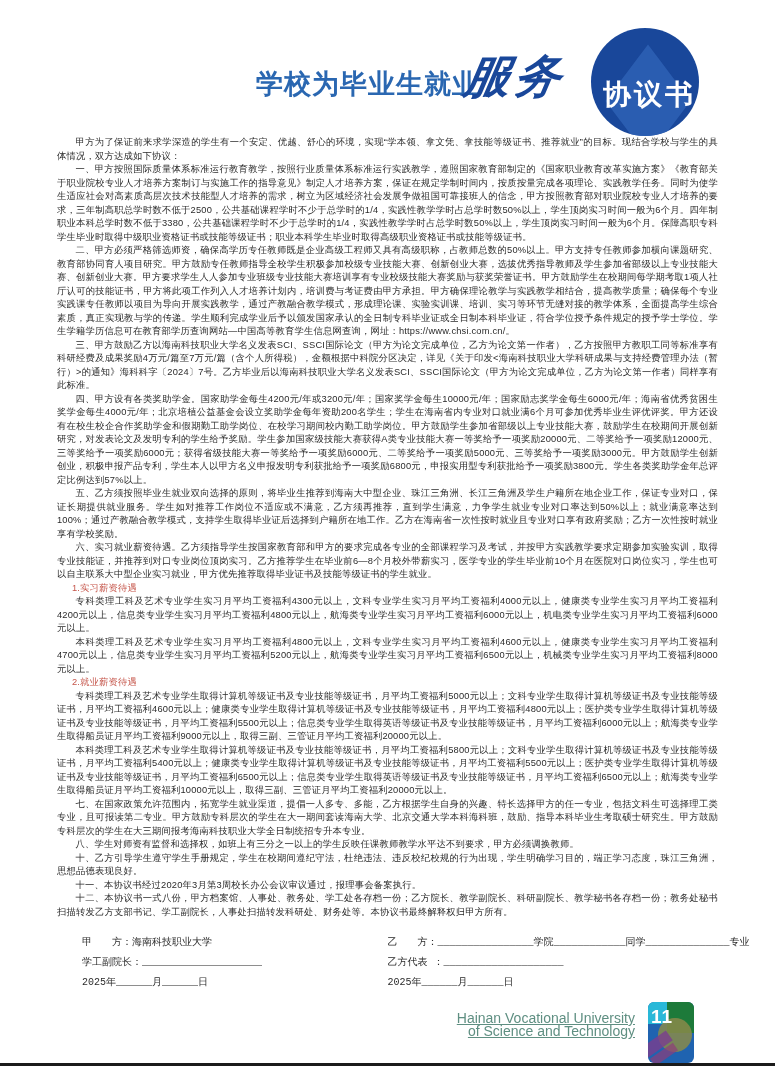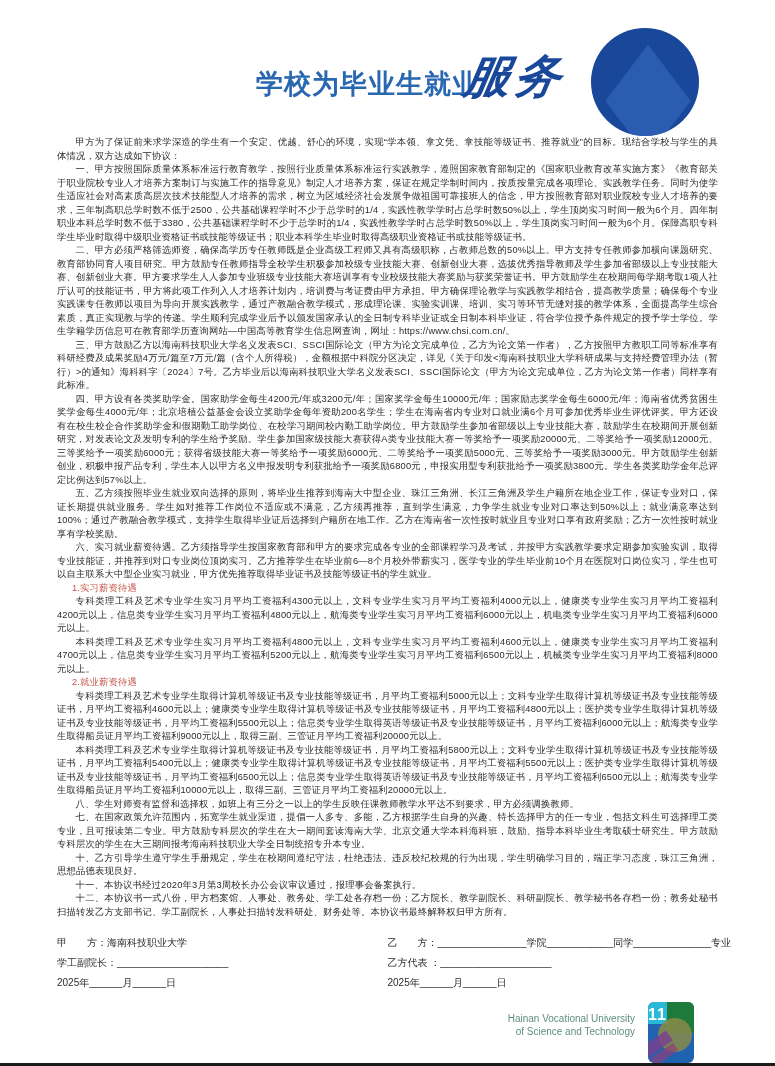--- a/index.html
+++ b/index.html
@@ -44,73 +44,74 @@
   .party-line { font-size:10.5px; line-height:17px; letter-spacing:.3px; }
   .doc-body { margin-top:16px; }
   .para {
     font-size:9.3px; line-height:13.5px; text-align:justify;
     text-indent:2em; letter-spacing:.2px;
   }
   .para.sub-heading-red {
     color:var(--accent-red,#c5554a); text-indent:1.6em;
   }
   
-  .signature { display:flex; margin-top:14px; padding:0 57px; }
+  .signature { display:flex; margin-top:14px; padding:0 82px;font-family:Liberation Mono, monospace; }
   .sig-col { width:50%; font-size:10px; line-height:20px; }
   .sig-col div { white-space:nowrap; }
   
   .footer-text {
     position:absolute; right:140px; top:1012px; text-align:right;
-    font-size:10px; line-height:13px; color:var(--footer-green,#5f8f82);
+    font-size:14px; line-height:13px; color:var(--footer-green,#5f8f82);text-decoration:underline;
   }
   .page-badge {
     position:absolute; right:81px; top:1002px; width:46px; height:61px;
     border-radius:6px; overflow:hidden; background:#1f63b0;
   }
   .page-badge .cyan   { position:absolute; left:0; top:0; width:19px; height:22px; background:#29b8d8; }
   .page-badge .green  { position:absolute; left:19px; top:0; width:27px; height:31px; background:#1d7a3a; }
   .page-badge .olive  { position:absolute; left:10px; top:16px; width:34px; height:34px; border-radius:50%; background:#8a8a4a; opacity:.85; }
   .page-badge .purple { position:absolute; left:-6px; top:36px; width:30px; height:12px; background:#7a3d8f; transform:rotate(-35deg); opacity:.8; }
   .page-badge .purple2{ position:absolute; left:2px; top:48px; width:28px; height:9px; background:#8f3d7a; transform:rotate(-35deg); opacity:.7; }
   .page-badge .num {
-    position:absolute; left:0; right:18px; top:4px; text-align:left;
-    color:#ffffff; font-size:16px; font-weight:bold; letter-spacing:1px;
+    position:absolute; left:0; right:18px; top:4px; text-align:center;
+    color:#ffffff; font-size:19px; font-weight:bold; letter-spacing:1px;
   }
   .bottom-band { position:absolute; left:0; bottom:0; width:100%; height:3px; background:#1b1b1b; }
 </style>
 </head>
 <body>
 
 <div class="page">
 
   <div class="header">
     <div class="title-circle">
       <div class="diamond"></div>
     </div>
     <span class="title-main">学校为毕业生就业</span>
     <span class="title-script">服务</span>
+    <span class="title-circle-text">协议书</span>
   </div>
 
 
   <div class="doc doc-body">
       <p class="para body">甲方为了保证前来求学深造的学生有一个安定、优越、舒心的环境，实现“学本领、拿文凭、拿技能等级证书、推荐就业”的目标。现结合学校与学生的具体情况，双方达成如下协议：</p>
       <p class="para body">一、甲方按照国际质量体系标准运行教育教学，按照行业质量体系标准运行实践教学，遵照国家教育部制定的《国家职业教育改革实施方案》《教育部关于职业院校专业人才培养方案制订与实施工作的指导意见》制定人才培养方案，保证在规定学制时间内，按质按量完成各项理论、实践教学任务。同时为使学生适应社会对高素质高层次技术技能型人才培养的需求，树立为区域经济社会发展争做祖国可靠接班人的信念，甲方按照教育部对职业院校专业人才培养的要求，三年制高职总学时数不低于2500，公共基础课程学时不少于总学时的1/4，实践性教学学时占总学时数50%以上，学生顶岗实习时间一般为6个月。四年制职业本科总学时数不低于3380，公共基础课程学时不少于总学时的1/4，实践性教学学时占总学时数50%以上，学生顶岗实习时间一般为6个月。保障高职专科学生毕业时取得中级职业资格证书或技能等级证书；职业本科学生毕业时取得高级职业资格证书或技能等级证书。</p>
       <p class="para body">二、甲方必须严格筛选师资，确保高学历专任教师既是企业高级工程师又具有高级职称，占教师总数的50%以上。甲方支持专任教师参加横向课题研究、教育部协同育人项目研究。甲方鼓励专任教师指导全校学生积极参加校级专业技能大赛、创新创业大赛，选拔优秀指导教师及学生参加省部级以上专业技能大赛、创新创业大赛。甲方要求学生人人参加专业班级专业技能大赛培训享有专业校级技能大赛奖励与获奖荣誉证书。甲方鼓励学生在校期间每学期考取1项人社厅认可的技能证书，甲方将此项工作列入人才培养计划内，培训费与考证费由甲方承担。甲方确保理论教学与实践教学相结合，提高教学质量；确保每个专业实践课专任教师以项目为导向开展实践教学，通过产教融合教学模式，形成理论课、实验实训课、培训、实习等环节无缝对接的教学体系，全面提高学生综合素质，真正实现教与学的传递。学生顺利完成学业后予以颁发国家承认的全日制专科毕业证或全日制本科毕业证，符合学位授予条件规定的授予学士学位。学生学籍学历信息可在教育部学历查询网站—中国高等教育学生信息网查询，网址：https://www.chsi.com.cn/。</p>
       <p class="para body">三、甲方鼓励乙方以海南科技职业大学名义发表SCI、SSCI国际论文（甲方为论文完成单位，乙方为论文第一作者），乙方按照甲方教职工同等标准享有科研经费及成果奖励4万元/篇至7万元/篇（含个人所得税），金额根据中科院分区决定，详见《关于印发&lt;海南科技职业大学科研成果与支持经费管理办法（暂行）&gt;的通知》海科科字〔2024〕7号。乙方毕业后以海南科技职业大学名义发表SCI、SSCI国际论文（甲方为论文完成单位，乙方为论文第一作者）同样享有此标准。</p>
       <p class="para body">四、甲方设有各类奖助学金。国家助学金每生4200元/年或3200元/年；国家奖学金每生10000元/年；国家励志奖学金每生6000元/年；海南省优秀贫困生奖学金每生4000元/年；北京培植公益基金会设立奖助学金每年资助200名学生；学生在海南省内专业对口就业满6个月可参加优秀毕业生评优评奖。甲方还设有在校生校企合作奖助学金和假期勤工助学岗位、在校学习期间校内勤工助学岗位。甲方鼓励学生参加省部级以上专业技能大赛，鼓励学生在校期间开展创新研究，对发表论文及发明专利的学生给予奖励。学生参加国家级技能大赛获得A类专业技能大赛一等奖给予一项奖励20000元、二等奖给予一项奖励12000元、三等奖给予一项奖励6000元；获得省级技能大赛一等奖给予一项奖励6000元、二等奖给予一项奖励5000元、三等奖给予一项奖励3000元。甲方鼓励学生创新创业，积极申报产品专利，学生本人以甲方名义申报发明专利获批给予一项奖励6800元，申报实用型专利获批给予一项奖励3800元。学生各类奖助学金年总评定比例达到57%以上。</p>
       <p class="para body">五、乙方须按照毕业生就业双向选择的原则，将毕业生推荐到海南大中型企业、珠江三角洲、长江三角洲及学生户籍所在地企业工作，保证专业对口，保证长期提供就业服务。学生如对推荐工作岗位不适应或不满意，乙方须再推荐，直到学生满意，力争学生就业专业对口率达到50%以上；就业满意率达到100%；通过产教融合教学模式，支持学生取得毕业证后选择到户籍所在地工作。乙方在海南省一次性按时就业且专业对口享有政府奖励；乙方一次性按时就业享有学校奖励。</p>
       <p class="para body">六、实习就业薪资待遇。乙方须指导学生按国家教育部和甲方的要求完成各专业的全部课程学习及考试，并按甲方实践教学要求定期参加实验实训，取得专业技能证，并推荐到对口专业岗位顶岗实习。乙方推荐学生在毕业前6—8个月校外带薪实习，医学专业的学生毕业前10个月在医院对口岗位实习，学生也可以自主联系大中型企业实习就业，甲方优先推荐取得毕业证书及技能等级证书的学生就业。</p>
       <p class="para sub-heading-red">1.实习薪资待遇</p>
       <p class="para body">专科类理工科及艺术专业学生实习月平均工资福利4300元以上，文科专业学生实习月平均工资福利4000元以上，健康类专业学生实习月平均工资福利4200元以上，信息类专业学生实习月平均工资福利4800元以上，航海类专业学生实习月平均工资福利6000元以上，机电类专业学生实习月平均工资福利6000元以上。</p>
       <p class="para body">本科类理工科及艺术专业学生实习月平均工资福利4800元以上，文科专业学生实习月平均工资福利4600元以上，健康类专业学生实习月平均工资福利4700元以上，信息类专业学生实习月平均工资福利5200元以上，航海类专业学生实习月平均工资福利6500元以上，机械类专业学生实习月平均工资福利8000元以上。</p>
       <p class="para sub-heading-red">2.就业薪资待遇</p>
       <p class="para body">专科类理工科及艺术专业学生取得计算机等级证书及专业技能等级证书，月平均工资福利5000元以上；文科专业学生取得计算机等级证书及专业技能等级证书，月平均工资福利4600元以上；健康类专业学生取得计算机等级证书及专业技能等级证书，月平均工资福利4800元以上；医护类专业学生取得计算机等级证书及专业技能等级证书，月平均工资福利5500元以上；信息类专业学生取得英语等级证书及专业技能等级证书，月平均工资福利6000元以上；航海类专业学生取得船员证月平均工资福利9000元以上，取得三副、三管证月平均工资福利20000元以上。</p>
       <p class="para body">本科类理工科及艺术专业学生取得计算机等级证书及专业技能等级证书，月平均工资福利5800元以上；文科专业学生取得计算机等级证书及专业技能等级证书，月平均工资福利5400元以上；健康类专业学生取得计算机等级证书及专业技能等级证书，月平均工资福利5500元以上；医护类专业学生取得计算机等级证书及专业技能等级证书，月平均工资福利6500元以上；信息类专业学生取得英语等级证书及专业技能等级证书，月平均工资福利6500元以上；航海类专业学生取得船员证月平均工资福利10000元以上，取得三副、三管证月平均工资福利20000元以上。</p>
+      <p class="para body">七、在国家政策允许范围内，拓宽学生就业渠道，提倡一人多专、多能，乙方根据学生自身的兴趣、特长选择甲方的任一专业，包括文科生可选择理工类专业，且可报读第二专业。甲方鼓励专科层次的学生在大一期间套读海南大学、北京交通大学本科海科班，鼓励、指导本科毕业生考取硕士研究生。甲方鼓励专科层次的学生在大三期间报考海南科技职业大学全日制统招专升本专业。</p>
       <p class="para body">八、学生对师资有监督和选择权，如班上有三分之一以上的学生反映任课教师教学水平达不到要求，甲方必须调换教师。</p>
-      <p class="para body">七、在国家政策允许范围内，拓宽学生就业渠道，提倡一人多专、多能，乙方根据学生自身的兴趣、特长选择甲方的任一专业，包括文科生可选择理工类专业，且可报读第二专业。甲方鼓励专科层次的学生在大一期间套读海南大学、北京交通大学本科海科班，鼓励、指导本科毕业生考取硕士研究生。甲方鼓励专科层次的学生在大三期间报考海南科技职业大学全日制统招专升本专业。</p>
       <p class="para body">十、乙方引导学生遵守学生手册规定，学生在校期间遵纪守法，杜绝违法、违反校纪校规的行为出现，学生明确学习目的，端正学习态度，珠江三角洲，思想品德表现良好。</p>
       <p class="para body">十一、本协议书经过2020年3月第3周校长办公会议审议通过，报理事会备案执行。</p>
       <p class="para body">十二、本协议书一式八份，甲方档案馆、人事处、教务处、学工处各存档一份；乙方院长、教学副院长、科研副院长、教学秘书各存档一份；教务处秘书扫描转发乙方支部书记、学工副院长，人事处扫描转发科研处、财务处等。本协议书最终解释权归甲方所有。</p>
     </div>
 
   <div class="signature">
     <div class="sig-col">
       <div>甲　　方：海南科技职业大学</div>
       <div>学工副院长：____________________</div>
       <div>2025年______月______日</div>

